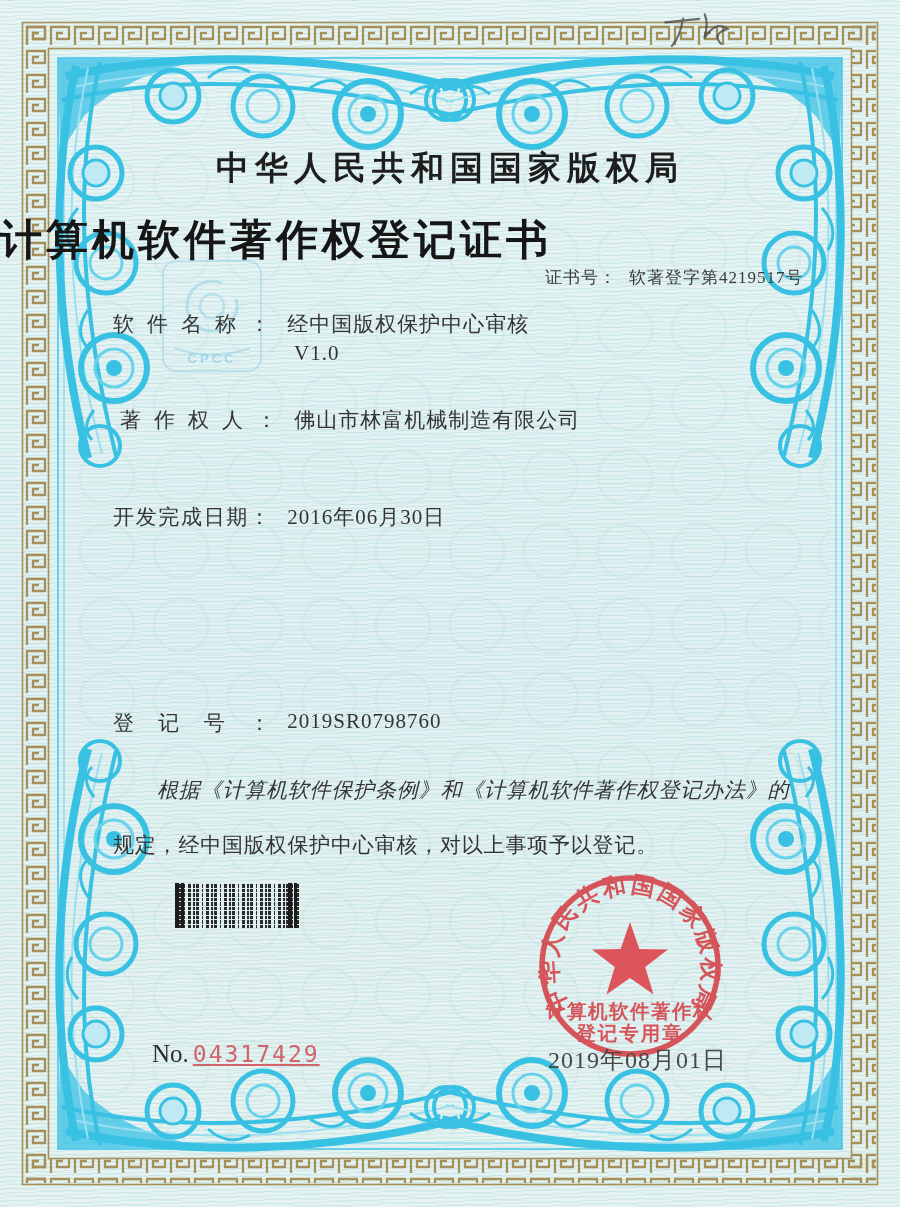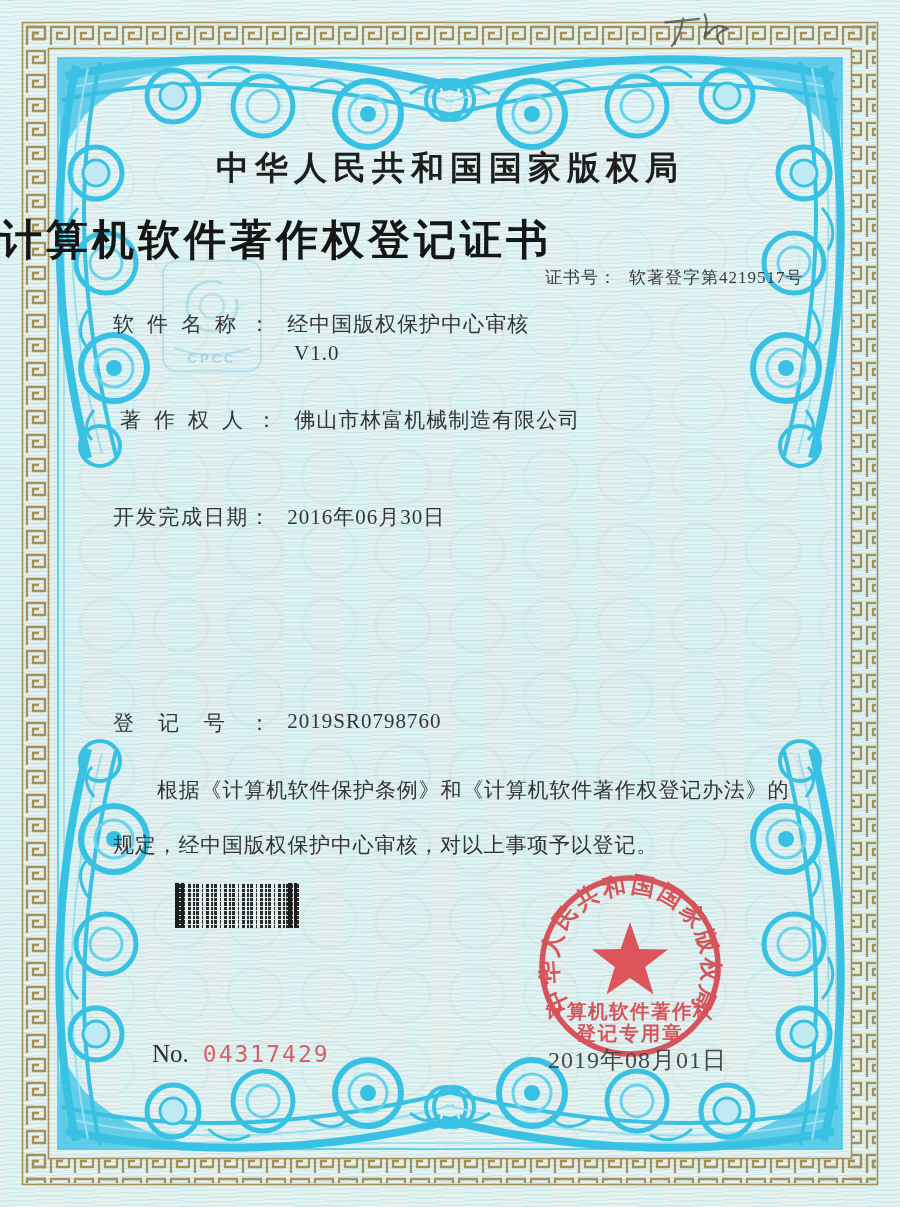--- a/index.html
+++ b/index.html
@@ -38,27 +38,27 @@
   .field-label{display:inline-block; width:157px; text-align:justify; text-align-last:justify; vertical-align:top;}
   .field-value{margin-left:12px; letter-spacing:1px;}
   .r1{top:310px;} .r1b{top:341px; left:282px;}
   .r2{top:406px;margin-left:7px;}
   .r3{top:503px;}
   .r4{top:554px;}
   .r5{top:607px;}
   .r6{top:660px;}
   .r7{top:709px;}
   .statement{position:absolute; left:113px; width:690px; z-index:5; font-size:21px; color:#343434; letter-spacing:.8px;}
-  .s1{top:776px; padding-left:44px;}
+  .s1{top:776px; padding-left:44px;font-style:italic;}
   .s2{top:831px;}
   
   .serial{position:absolute; left:152px; top:1040px; z-index:5; font-size:25px; color:#2e2e2e;}
   .serial .digits{
     font-family:"DejaVu Sans Mono","Liberation Mono",monospace;
-    font-size:23px; color:#d2626b; letter-spacing:2px; margin-left:14px;
+    font-size:23px; color:#d2626b; letter-spacing:2px; margin-left:4px;text-decoration:underline;
   }
   .issue-date{position:absolute; left:548px; top:1044px; z-index:6; font-size:24px; color:#474747; letter-spacing:1px;}
   
   .barcode{
     position:absolute; left:175px; top:883px; width:125px; height:45px; z-index:5;
     background-image:
       repeating-linear-gradient(0deg, rgba(231,243,243,0) 0 3px, rgba(231,243,243,.9) 3px 4px, rgba(231,243,243,0) 4px 8px, rgba(231,243,243,.9) 8px 9px),
       repeating-linear-gradient(90deg, #2b2b2b 0 2px, rgba(0,0,0,0) 2px 3px, #2b2b2b 3px 6px, rgba(0,0,0,0) 6px 9px, #2b2b2b 9px 10px, rgba(0,0,0,0) 10px 13px, #2b2b2b 13px 16px, rgba(0,0,0,0) 16px 18px);
   }
   .barcode::before,.barcode::after{

